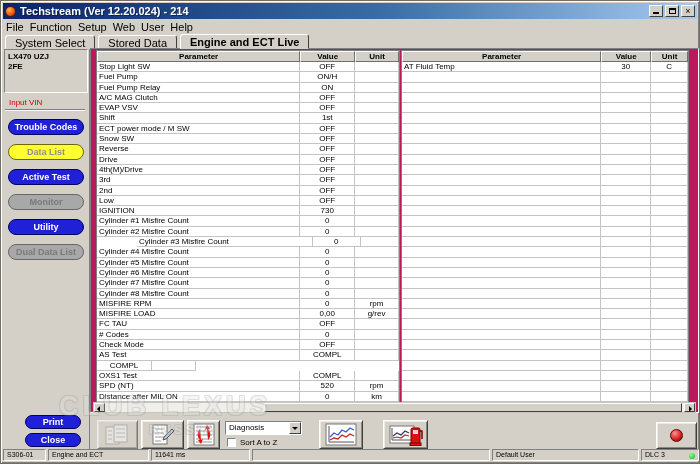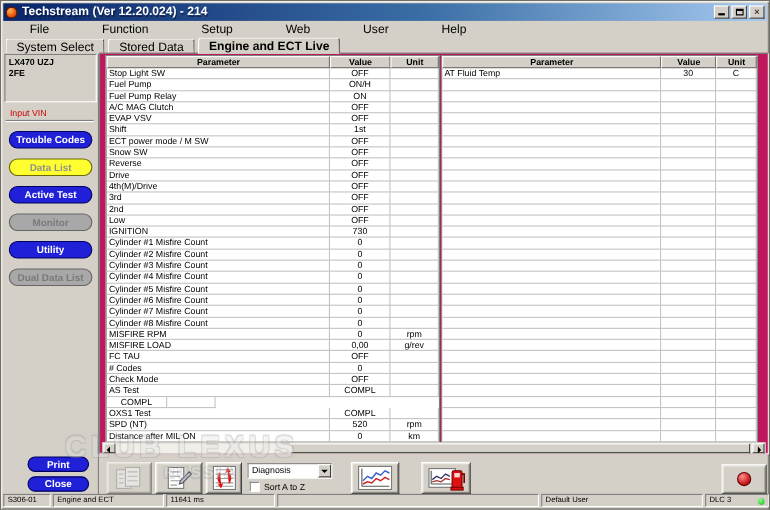--- a/index.html
+++ b/index.html
@@ -16,21 +16,21 @@
                 text-shadow:1px 1px 0 rgba(0,0,0,.4); flex:1; }
   .winbtns { display:flex; gap:2px; }
   .winbtn { width:14px; height:12px; background:#d4d0c8; border:1px solid;
             border-color:#fff #404040 #404040 #fff; font-size:9px; line-height:10px; text-align:center;
             color:#000; position:relative; }
   .glyph-min { position:absolute; left:3px; right:3px; bottom:2px; border-bottom:2px solid #000; }
   .glyph-restore { position:absolute; left:3px; top:2px; width:7px; height:6px; border:1px solid #000; border-top-width:2px;
                    background:#d4d0c8; box-shadow:2px -1px 0 -0px #d4d0c8; }
   
   .menubar { position:absolute; left:2px; top:19px; right:2px; height:14px; display:flex; align-items:center; }
-  .menu-item { font-size:11px; padding:0 24px; color:#000; }
+  .menu-item { font-size:11px; padding:0 3px; color:#000; }
   
   .tabrow { position:absolute; left:2px; top:33px; right:2px; height:15px; display:flex; align-items:flex-end; padding-left:2px; }
   .tabrow::after { content:""; position:absolute; left:0; right:0; bottom:-1px; border-top:1px solid #fff; }
   .tab { height:14px; background:#d4d0c8; border:1px solid; border-color:#fff #404040 #d4d0c8 #fff;
          border-radius:3px 3px 0 0; font-size:11px; padding:1px 9px 0 9px; margin-right:3px; white-space:nowrap; }
   .tab.active { font-weight:bold; height:15px; z-index:2; }
   
   .sidebar { position:absolute; left:2px; top:48px; width:87px; height:401px; background:#d4d0c8;
              border-right:1px solid #808080; }
   .veh-box { position:absolute; left:1px; top:0px; width:84px; height:44px;
@@ -237,21 +237,21 @@
           <div class="td c0" style="width: 204px;">Cylinder #1 Misfire Count</div>
           <div class="td c1" style="width: 55px;">0</div>
           <div class="td c2" style="width: 44px;"></div>
         </div>
         <div class="trow">
           <div class="td c0" style="width: 204px;">Cylinder #2 Misfire Count</div>
           <div class="td c1" style="width: 55px;">0</div>
           <div class="td c2" style="width: 44px;"></div>
         </div>
         <div class="trow">
-          <div class="td c0" style="width: 204px;">Cylinder #3 Misfire Count</div>
+          <div class="td c0" style="width: 204px; margin-left: 40px;">Cylinder #3 Misfire Count</div>
           <div class="td c1" style="width: 55px;">0</div>
           <div class="td c2" style="width: 44px;"></div>
         </div>
         <div class="trow">
           <div class="td c0" style="width: 204px;">Cylinder #4 Misfire Count</div>
           <div class="td c1" style="width: 55px;">0</div>
           <div class="td c2" style="width: 44px;"></div>
         </div>
         <div class="trow">
           <div class="td c0" style="width: 204px;">Cylinder #5 Misfire Count</div>

